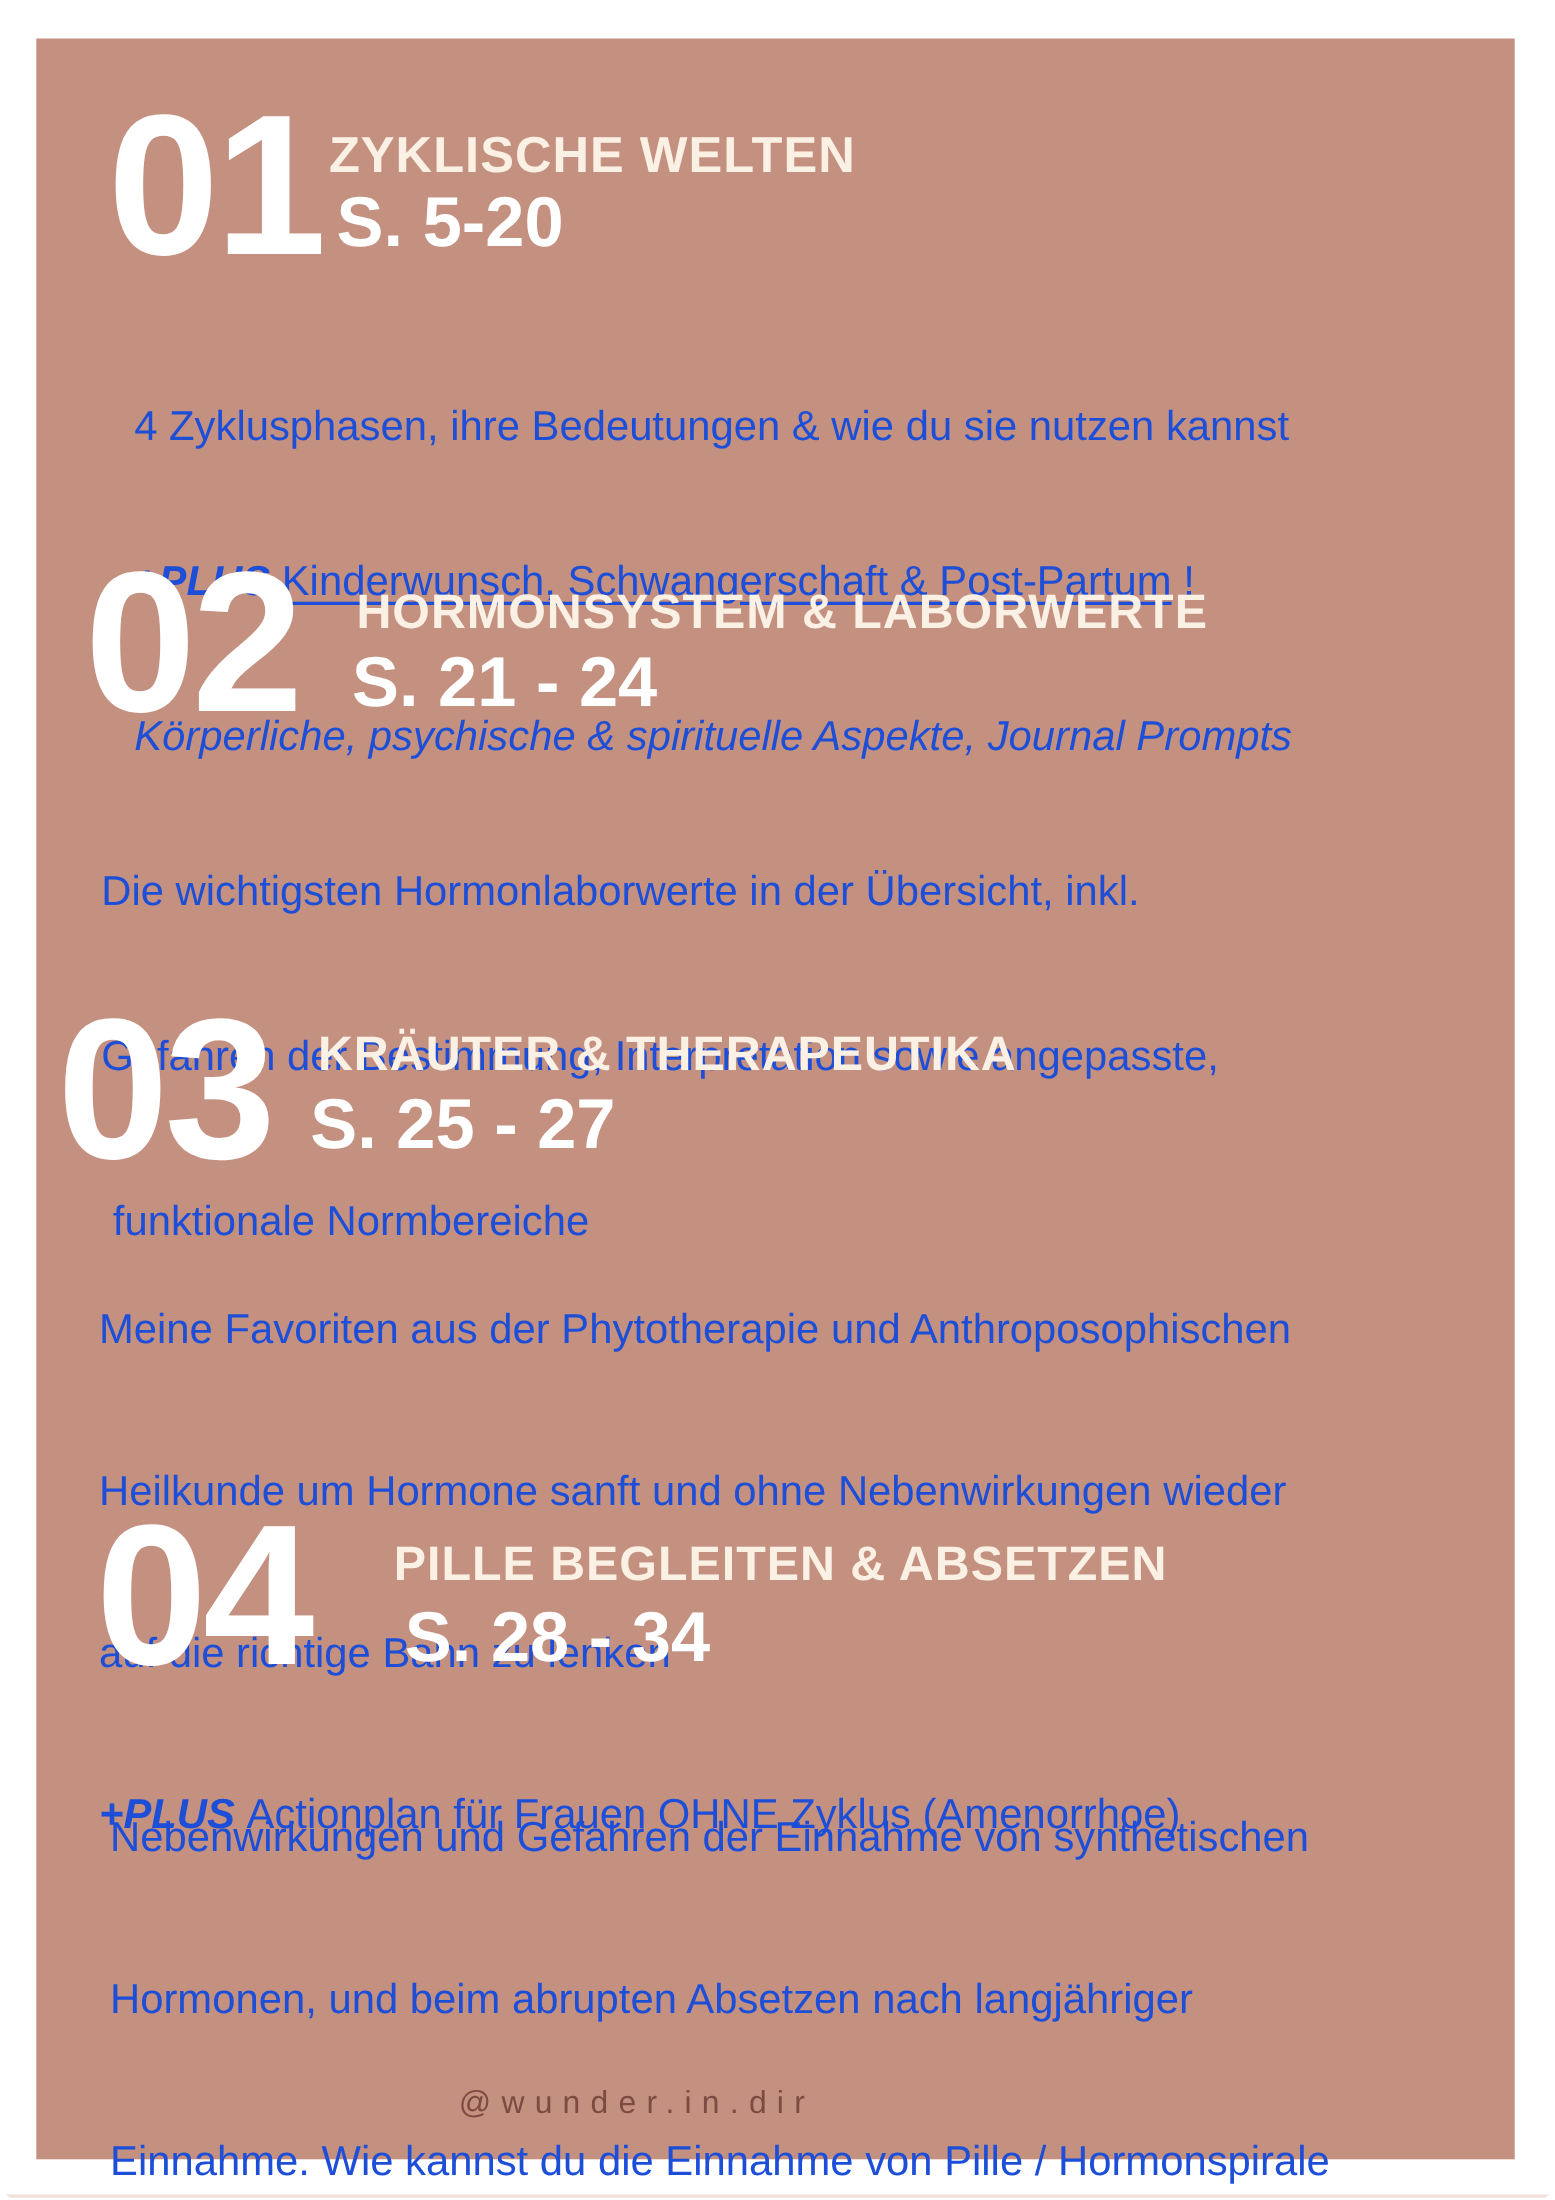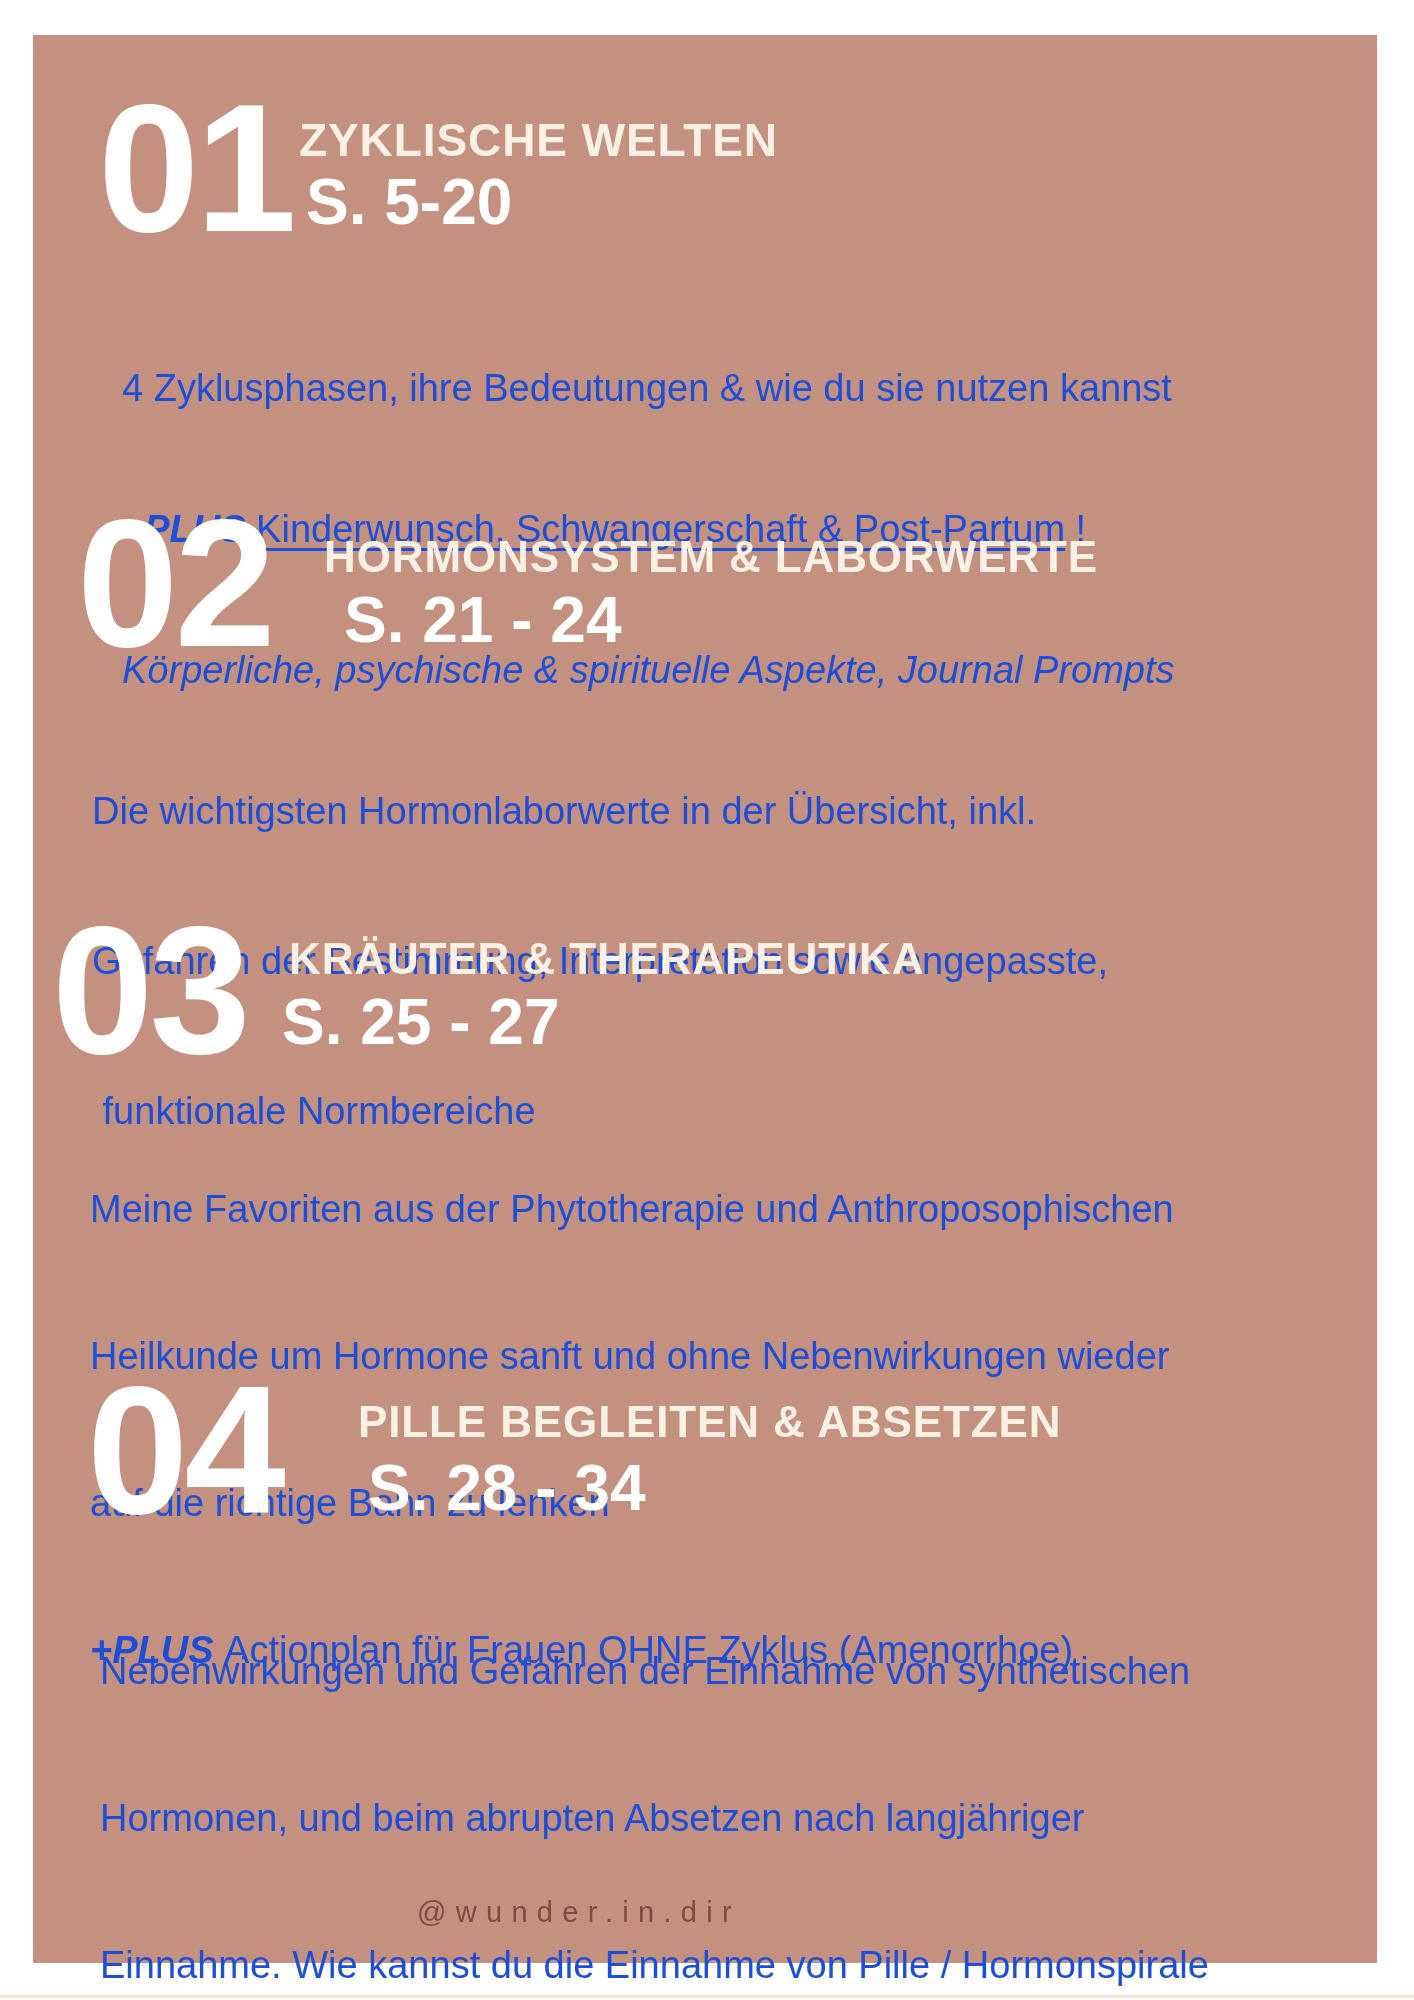--- a/index.html
+++ b/index.html
@@ -1,18 +1,19 @@
 <!DOCTYPE html>
 <html><head>
 <meta charset="utf-8">
 <style>
   html,body{margin:0;padding:0;background:#ffffff;}
   .page{
     position:relative;width:1414px;height:2000px;background:#ffffff;overflow:hidden;
     font-family:"Liberation Sans", sans-serif;
+    border-radius:18px;
   }
   .abs{position:absolute;}
   .panel{left:33px;top:35px;width:1344px;height:1928px;background:#c49180;}
   .bottom-hairline{left:0;top:1995px;width:1414px;height:3px;background:#f2e0db;}
 
   .num{font-weight:700;font-size:182px;line-height:1;color:#ffffff;letter-spacing:-0.02em;}
   .title{font-weight:700;line-height:1;color:#faf0e4;letter-spacing:0.02em;}
   .pages{font-weight:700;font-size:64px;line-height:1;color:#ffffff;}
   .body{color:#1d4ed8;font-size:38px;white-space:pre;}
   .bold{font-weight:700;font-style:italic;}
@@ -20,21 +21,21 @@
   .it{font-style:italic;}
 
   
   .s1-num{left:98px;top:77px;}
   .s1-title{left:299px;top:117px;font-size:46px;}
   .s1-pages{left:306px;top:170px;}
   .s1-body{left:122px;top:271px;line-height:47px;}
   
   .s2-num{left:77px;top:492px;}
   .s2-title{left:324px;top:535px;font-size:44px;}
-  .s2-pages{left:344px;top:588px;}
+  .s2-pages{left:320px;top:588px;}
   .s2-body{left:92px;top:686px;line-height:50px;}
   
   .s3-num{left:52px;top:899px;}
   .s3-title{left:289px;top:937px;font-size:44px;}
   .s3-pages{left:282px;top:990px;}
   .s3-body{left:90px;top:1087px;line-height:49px;}
   
   .s4-num{left:87px;top:1359px;}
   .s4-title{left:358px;top:1400px;font-size:44px;}
   .s4-pages{left:368px;top:1456px;}

